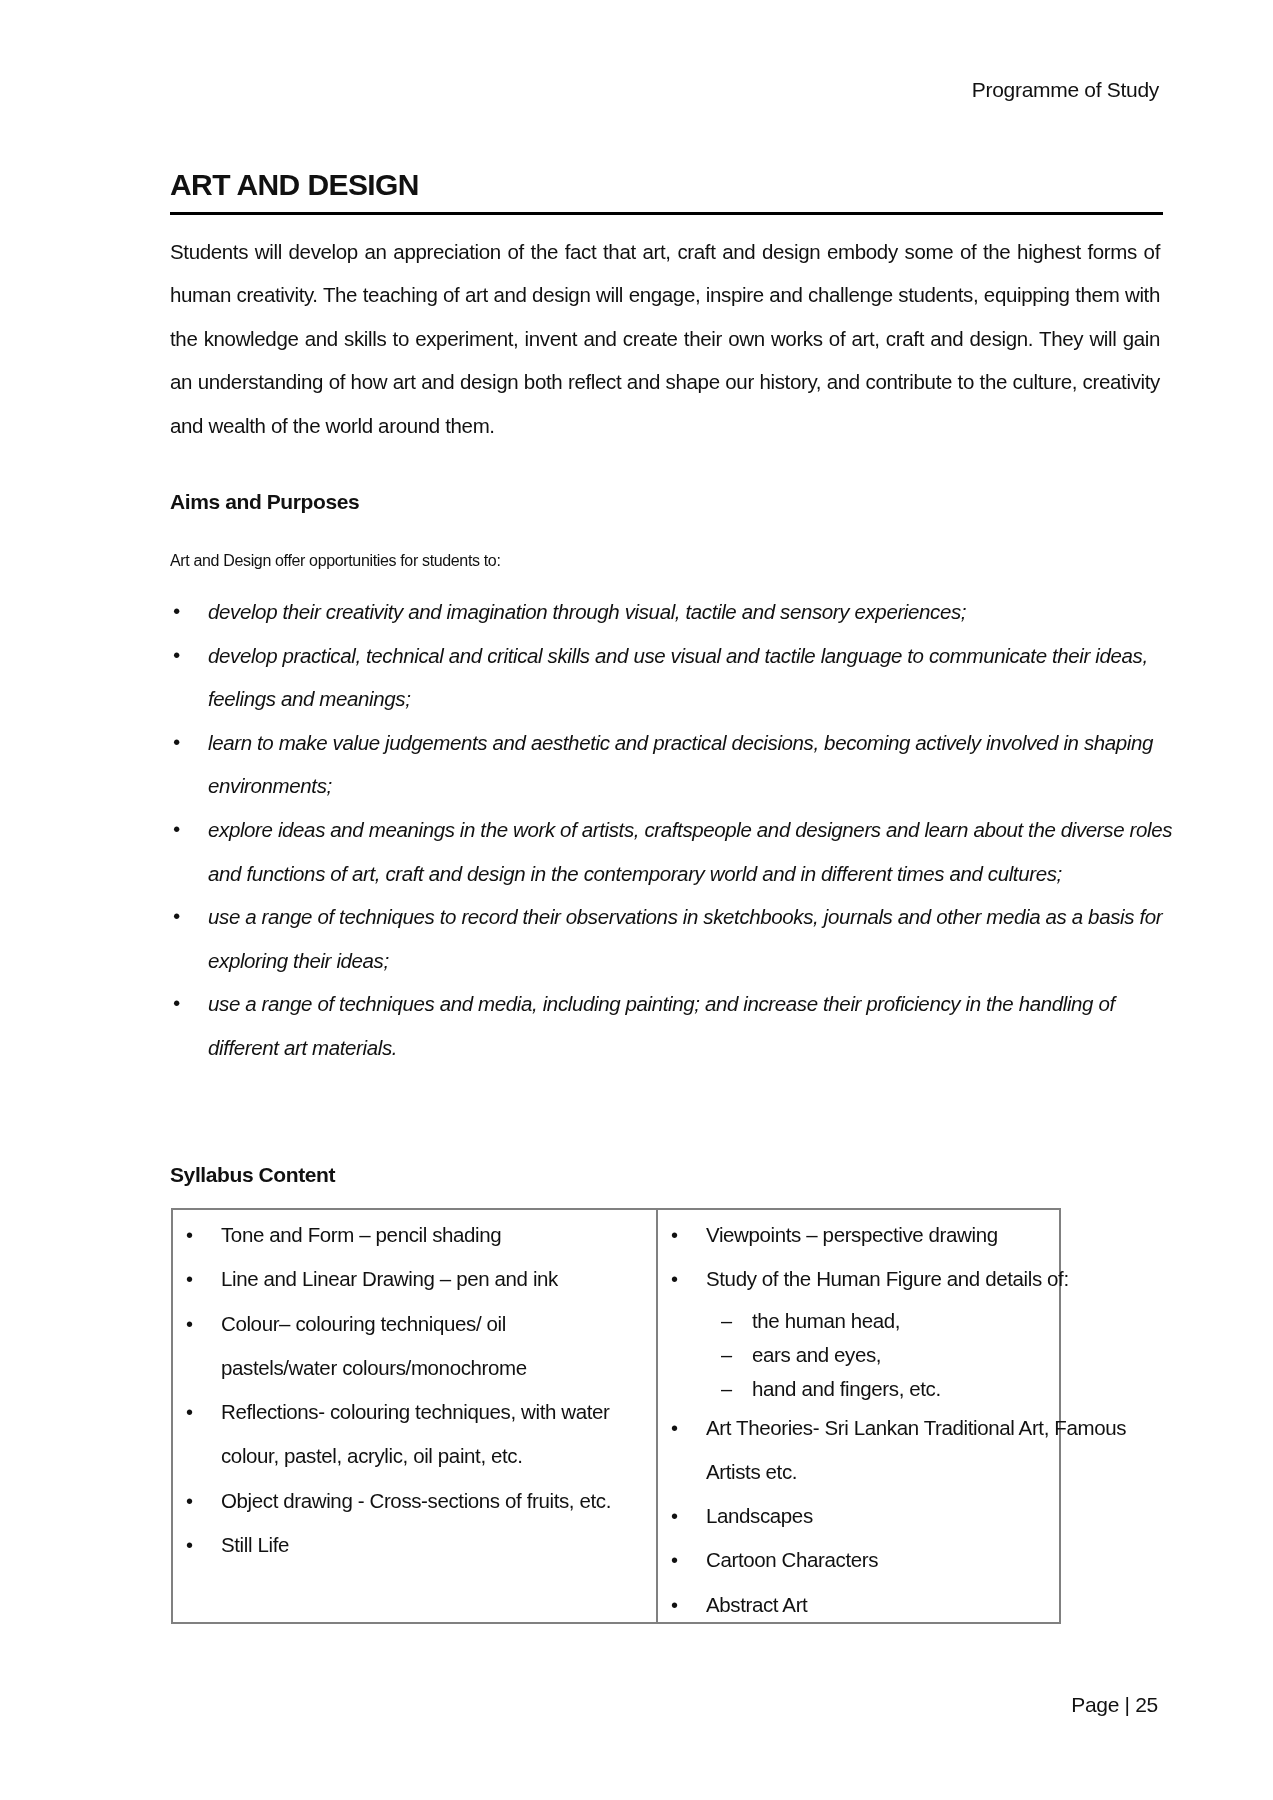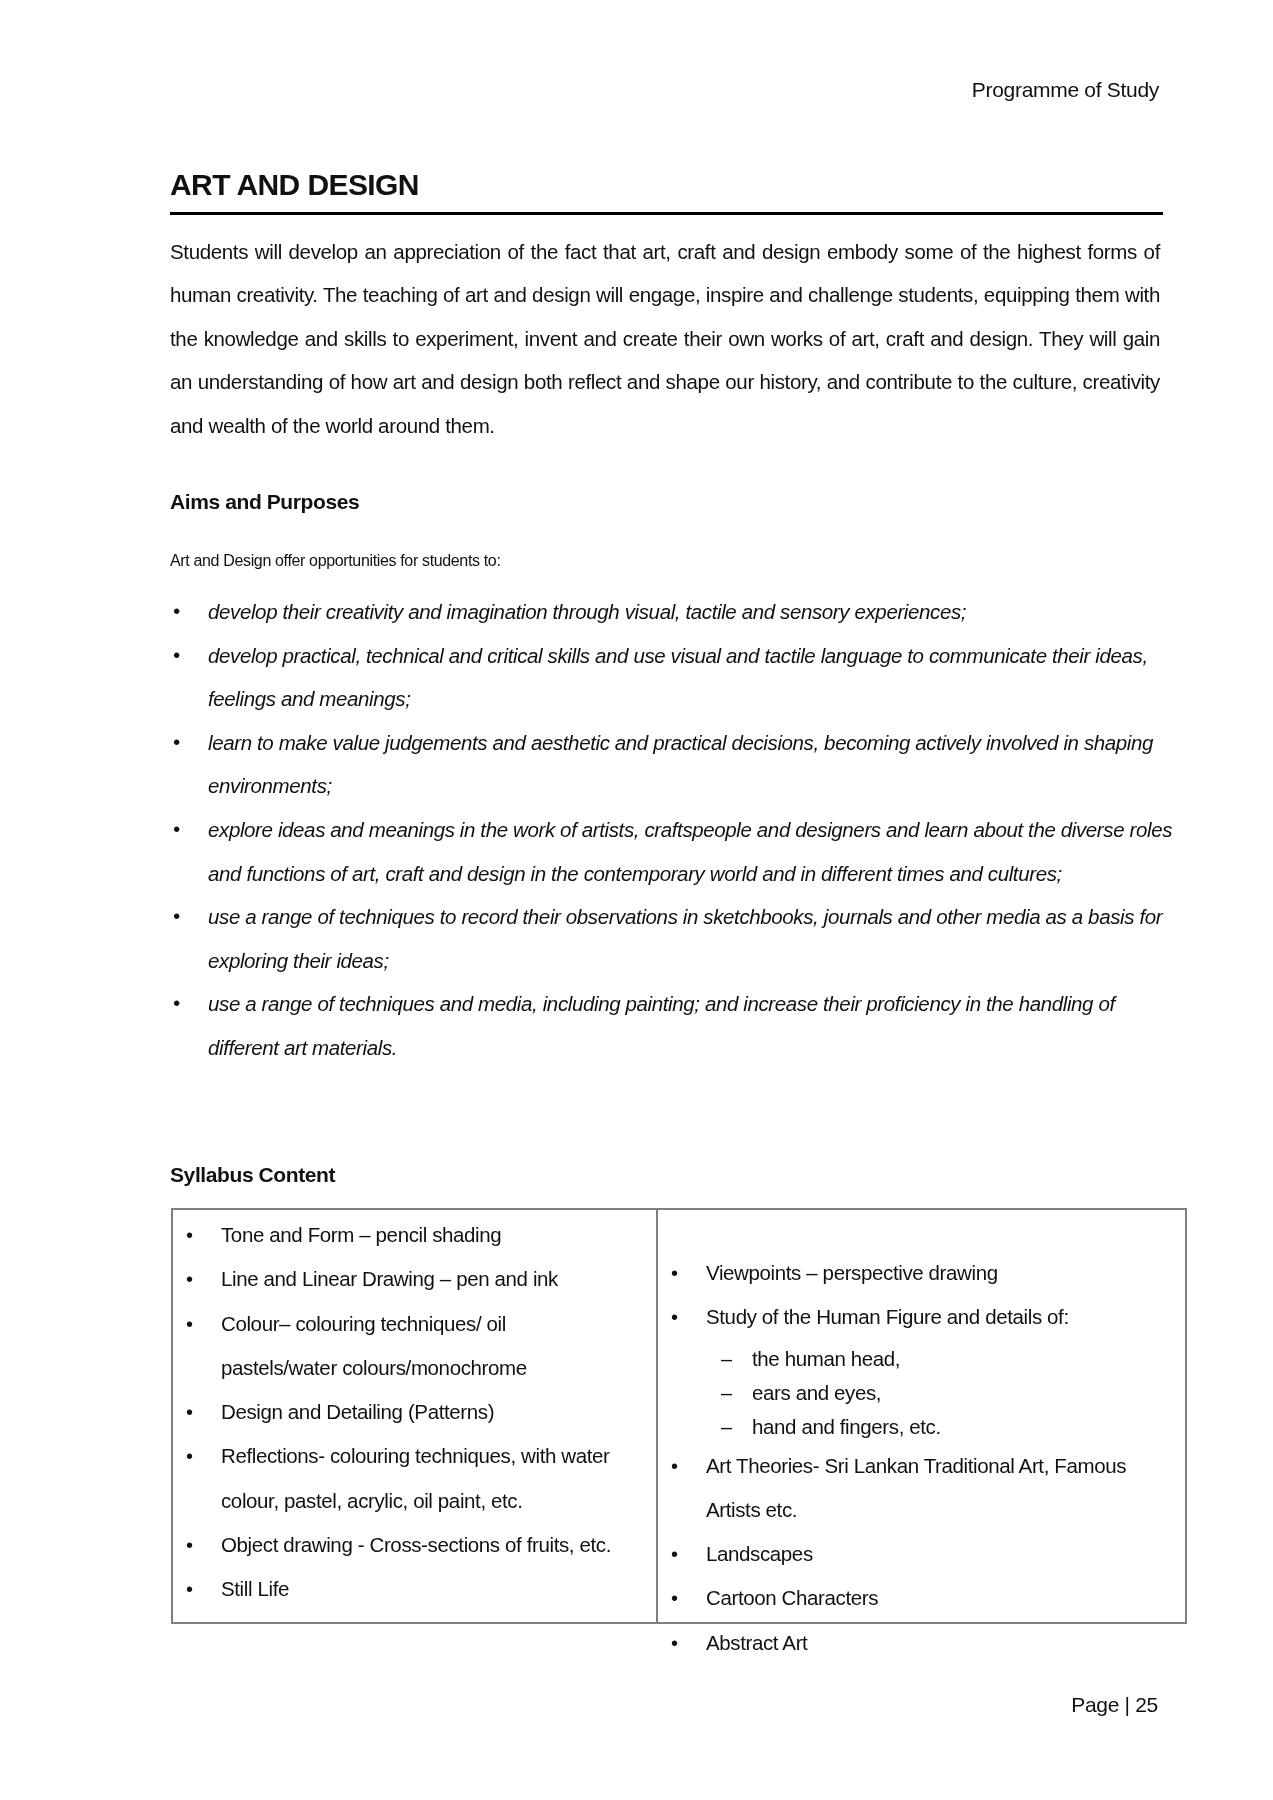--- a/index.html
+++ b/index.html
@@ -11,25 +11,25 @@
   #rule { left: 170px; top: 212px; width: 993px; height: 3px; background: #000; }
   #intro { left: 170px; top: 230px; width: 990px; font-size: 20.5px; line-height: 43.4px;
            text-align: justify; letter-spacing: -0.35px; }
   #aims-h { left: 170px; top: 490px; font-size: 21px; font-weight: bold; letter-spacing: -0.4px; }
   #aims-lead { left: 170px; top: 552px; font-size: 16px; letter-spacing: -0.35px; }
   #aims-list { left: 170px; top: 590px; width: 1010px; margin: 0; padding: 0; list-style: none;
                font-size: 20.5px; line-height: 43.6px; letter-spacing: -0.38px; }
   #aims-list li { position: relative; padding-left: 38px; font-style: italic; }
   #aims-list li::before { content: "\2022"; position: absolute; left: 3px; top: 0; font-size: 20px; }
   #syl-h { left: 170px; top: 1163px; font-size: 21px; font-weight: bold; letter-spacing: -0.4px; }
-  #table { left: 171px; top: 1208px; width: 1016px; height: 416px; border: 2px solid #808080;
+  #table { left: 171px; top: 1208px; width: 890px; height: 416px; border: 2px solid #808080;
            box-sizing: border-box; display: flex; }
   .col { position: relative; box-sizing: border-box; }
   #col-left { width: 485px; border-right: 2px solid #808080; }
-  #col-right { flex: 1; margin-top: 38px; }
+  #col-right { flex: 1; }
   .tlist { margin: 0; padding: 0; list-style: none; font-size: 20.5px; letter-spacing: -0.38px; }
   .tlist li { position: relative; padding-left: 48px; line-height: 44.3px; white-space: nowrap; }
   .tlist li::before { content: "\2022"; position: absolute; left: 13px; top: 0; font-size: 20px; }
   #col-left .tlist { position: absolute; left: 0; top: 3px; }
   #col-right .tlist { position: absolute; left: 0; top: 3px; }
   .sub { margin: 0; padding: 0; list-style: none; }
   .sub li { padding-left: 79px; line-height: 34px; }
   .sub li::before { content: "\2013" !important; left: 48px !important; font-size: 20px; }
   #footer { right: 115px; top: 1693px; font-size: 21px; letter-spacing: -0.3px; }
 </style>
@@ -56,21 +56,20 @@
 
 <div id="syl-h" class="abs">Syllabus Content</div>
 
 <div id="table" class="abs">
   <div id="col-left" class="col">
     <ul class="tlist">
       <li>Tone and Form – pencil shading</li>
       <li>Line and Linear Drawing – pen and ink</li>
       <li>Colour– colouring techniques/ oil</li>
       <li class="cont" style="list-style:none">pastels/water colours/monochrome</li>
-      <li>Design and Detailing (Patterns)</li>
       <li>Reflections- colouring techniques, with water</li>
       <li class="cont">colour, pastel, acrylic, oil paint, etc.</li>
       <li>Object drawing - Cross-sections of fruits, etc.</li>
       <li>Still Life</li>
     </ul>
   </div>
   <div id="col-right" class="col">
     <ul class="tlist">
       <li>Viewpoints – perspective drawing</li>
       <li>Study of the Human Figure and details of:</li>

